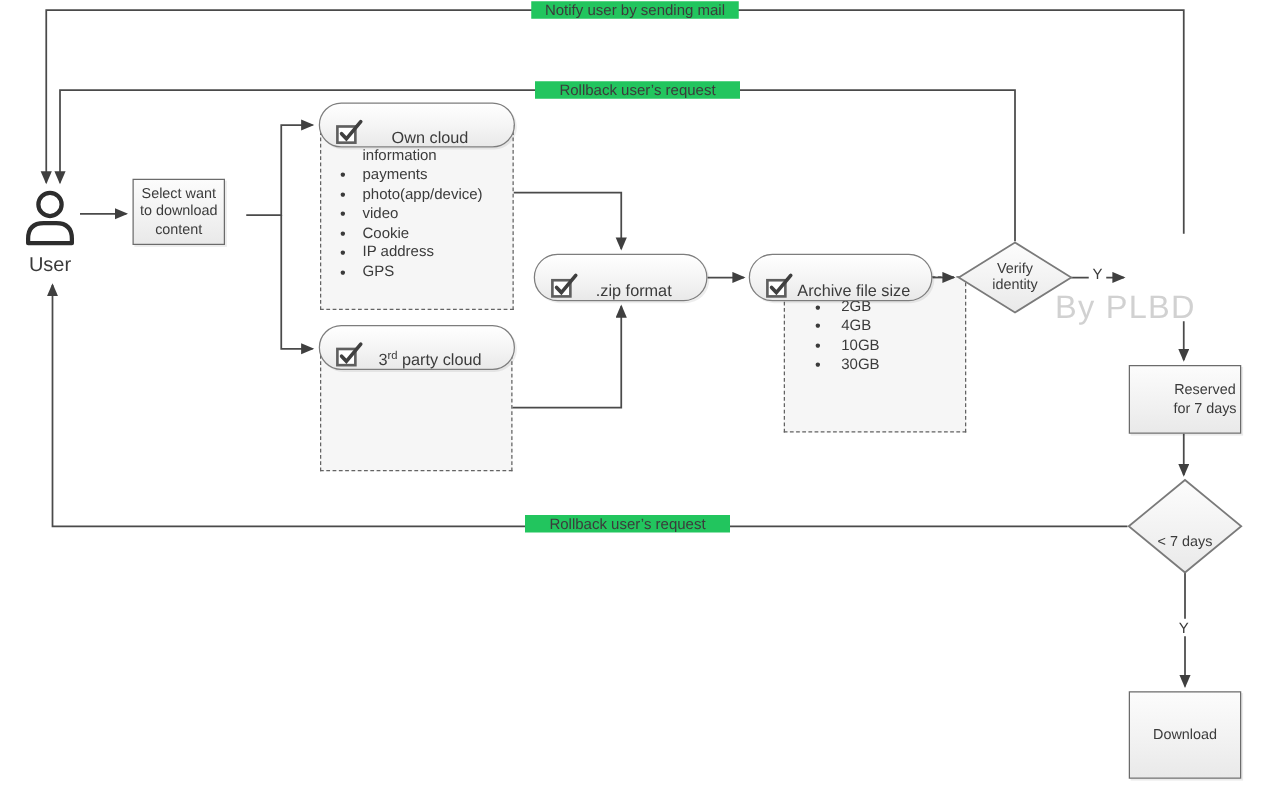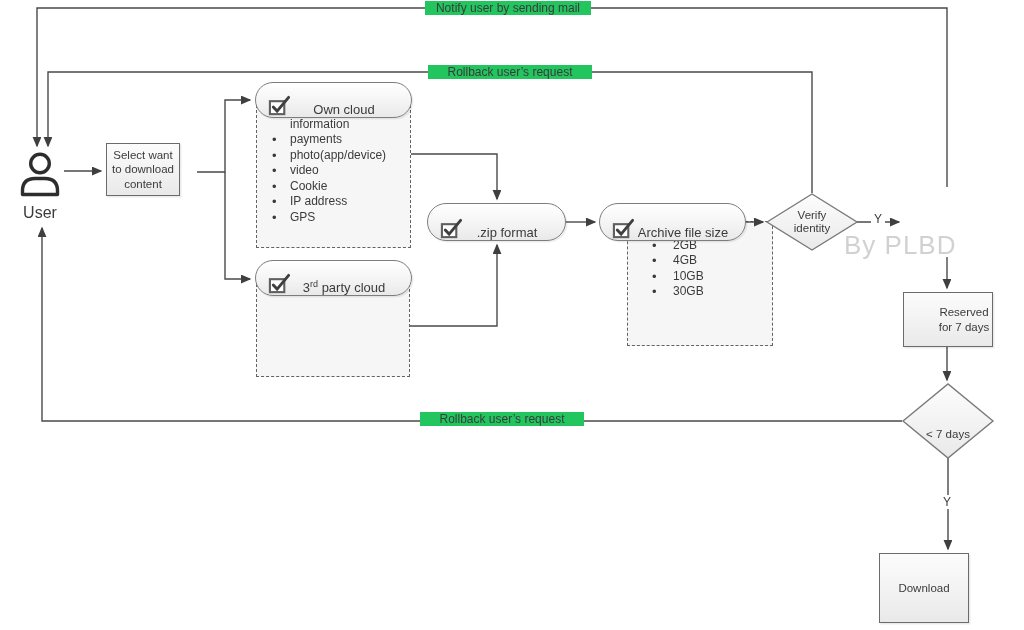--- a/index.html
+++ b/index.html
@@ -142,21 +142,21 @@
 
   <div class="pbox" style="left:106px; top:143px; width:74px; height:53px;">
     <div class="inner">Select want to download content</div>
   </div>
 
 
   <div class="pbox" style="left:903px; top:292px; width:90px; height:55px;padding-left:32px;">
     <div class="inner" style="width:76px;">Reserved for 7 days</div>
   </div>
 
-  <div class="pbox" style="left:879px; top:553px; width:90px; height:70px;">
+  <div class="pbox" style="left:903px; top:553px; width:90px; height:70px;">
     <div class="inner">Download</div>
   </div>
 
   <div class="stadium" style="left:255px; top:82px; width:157px; height:36px;">
     <svg class="chk" width="23" height="23" viewBox="0 0 24 24">
       <rect x="2" y="7.5" width="15" height="13.5" fill="#ffffff" stroke="#5f5f5f" stroke-width="2.2"></rect>
       <path d="M5.5 13.5 L9.5 17.8 L21.5 3.5" fill="none" stroke="#3f3f3f" stroke-width="3" stroke-linecap="round"></path>
     </svg>
     <span class="cap">Own cloud</span>
   </div>

